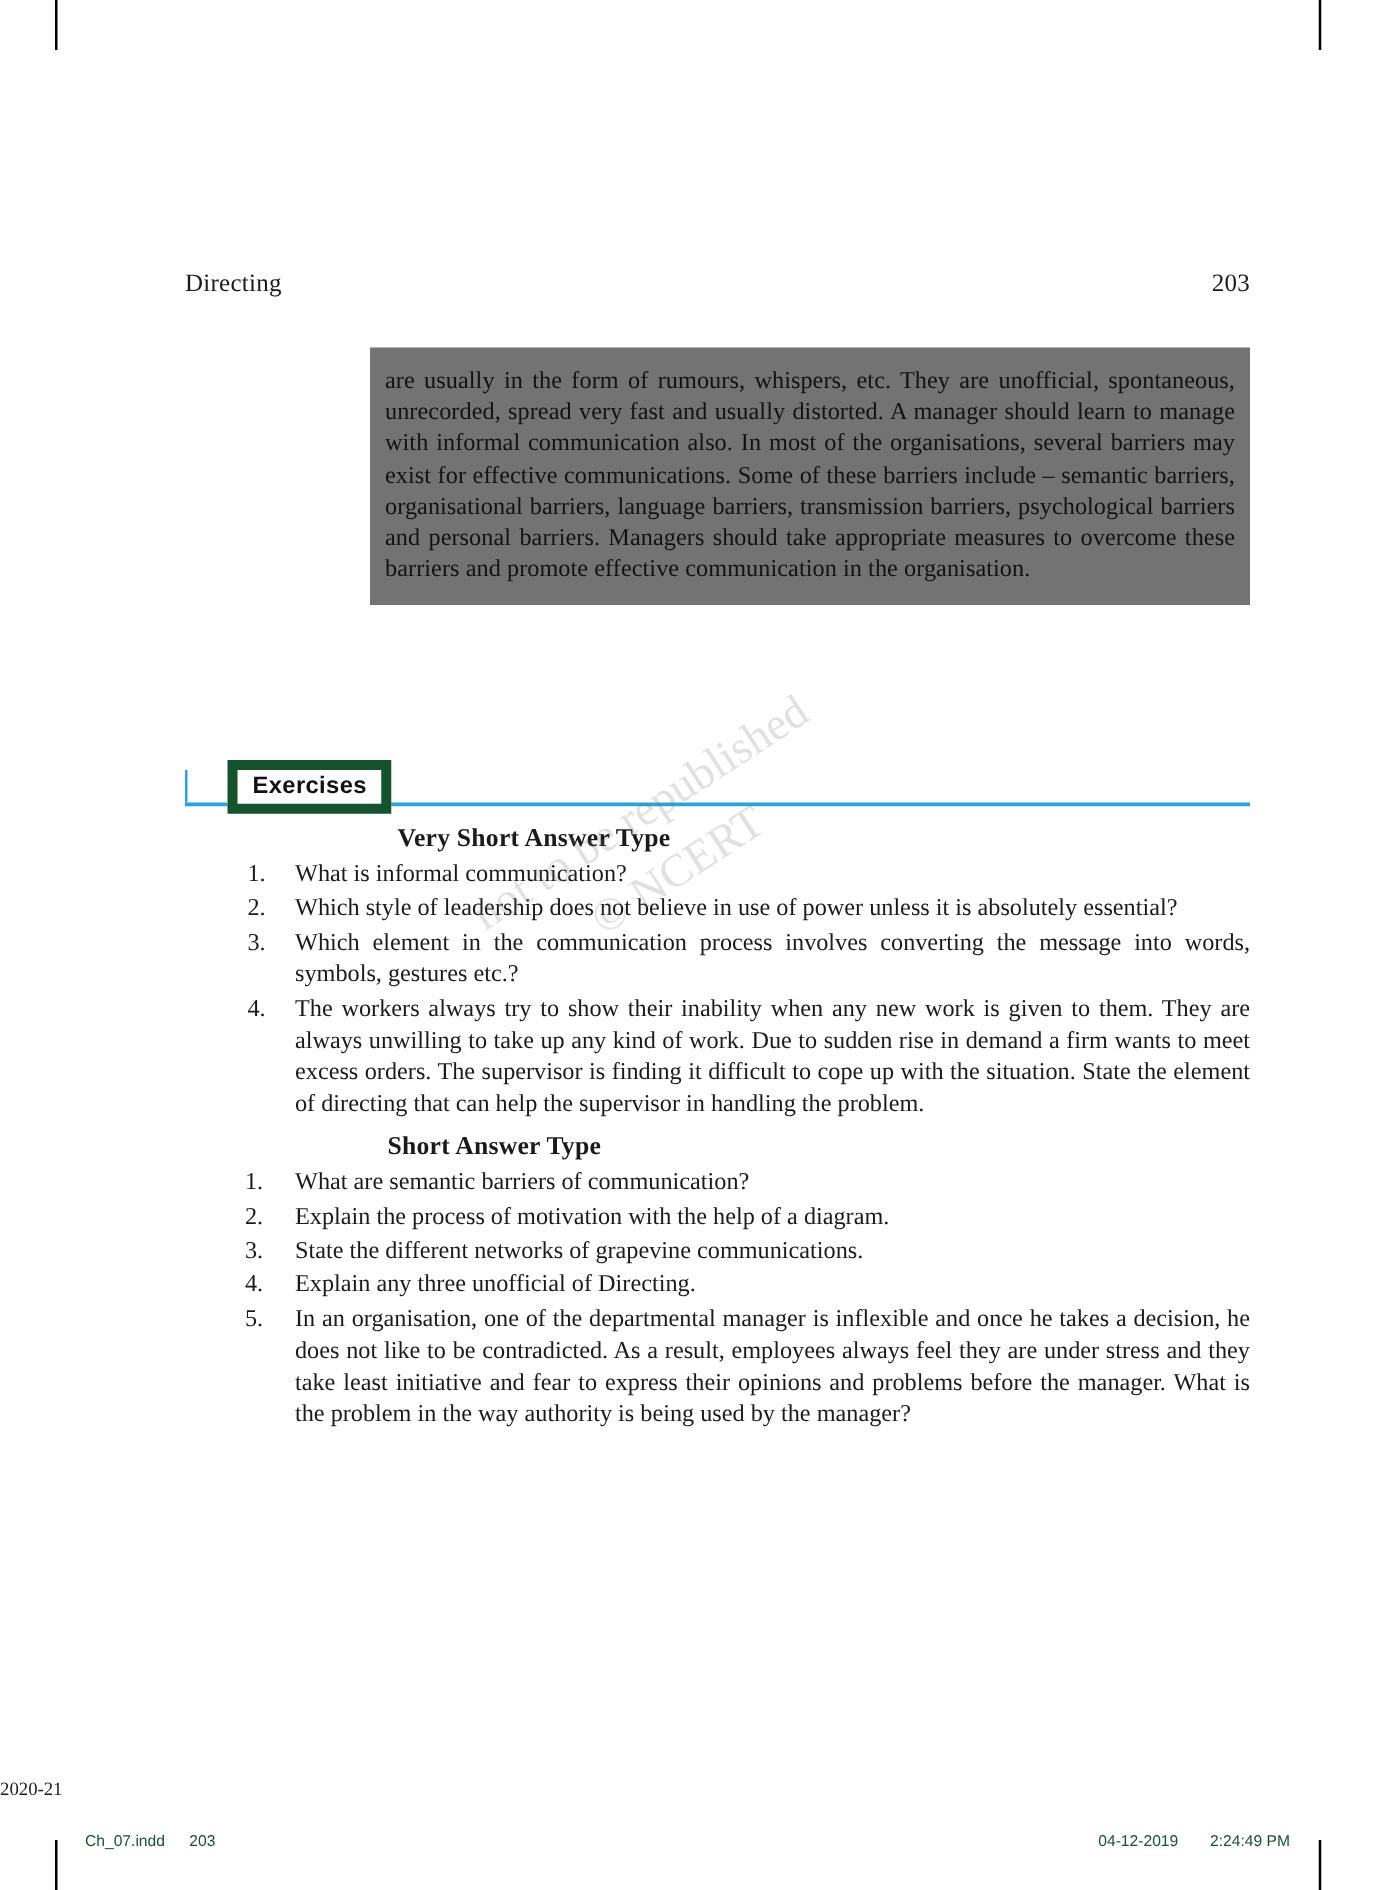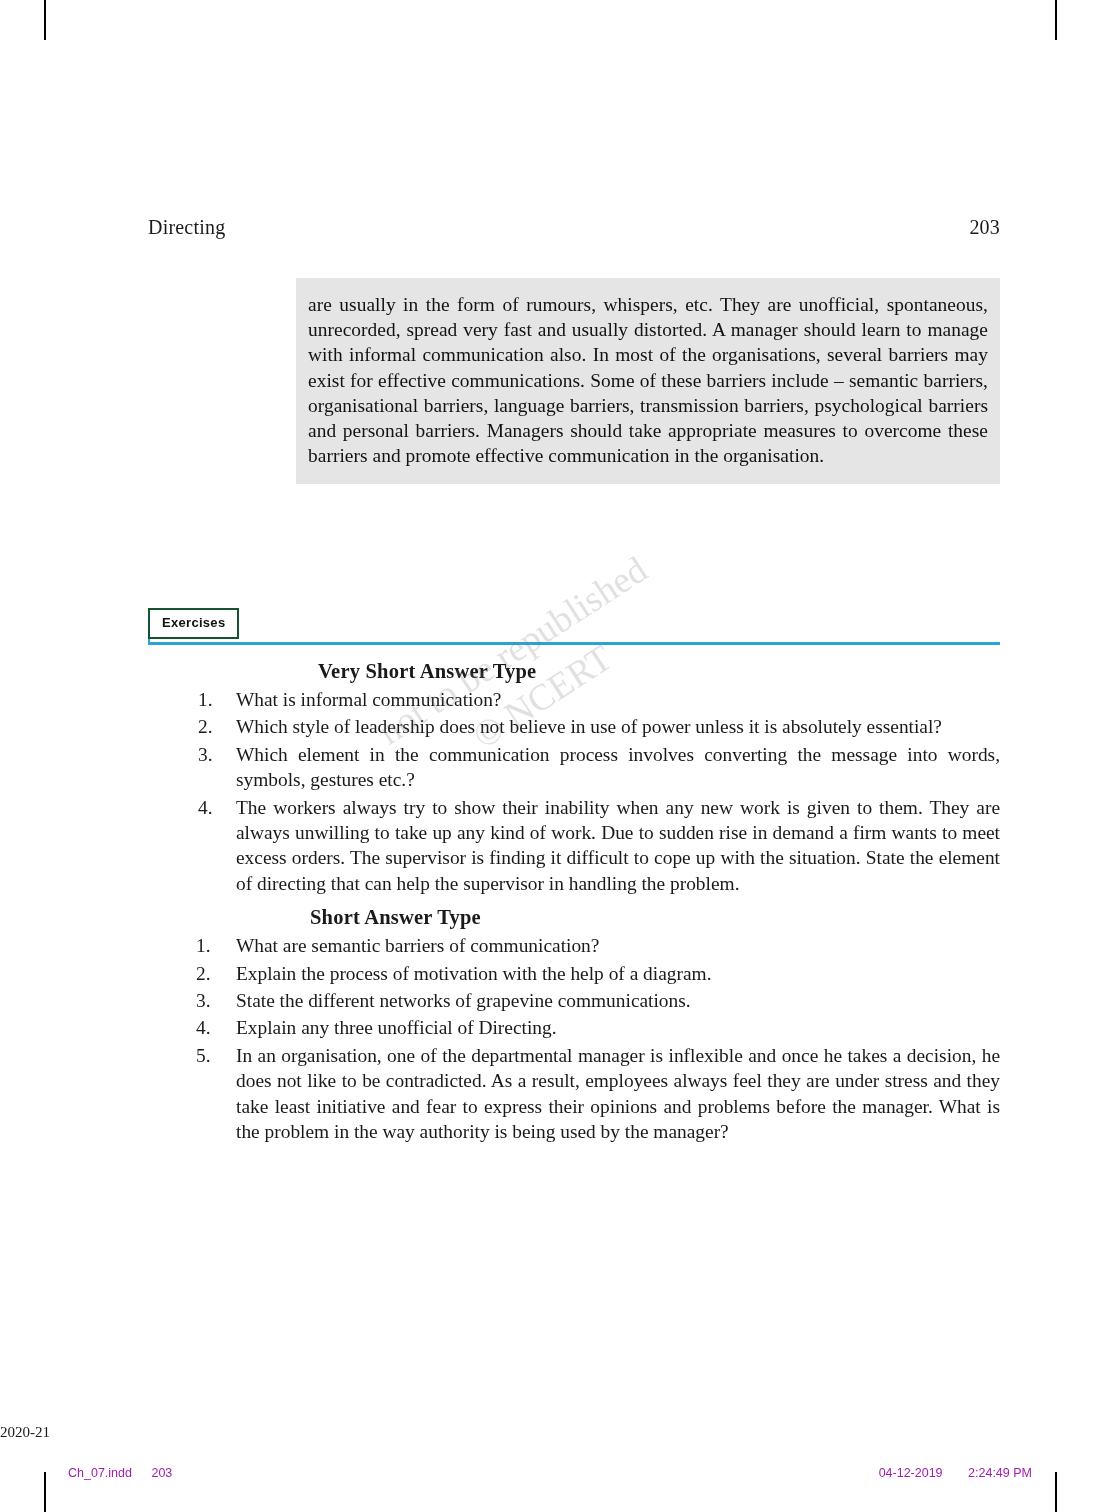--- a/index.html
+++ b/index.html
@@ -48,21 +48,21 @@
   }
   .running-head .rh-title { font-family: "Liberation Serif", serif; }
   .running-head .rh-page { font-family: "Liberation Serif", serif; }
 
   
   .summary-box {
     position: absolute;
     left: 296px;
     top: 278px;
     width: 704px;
-    background: #e5e5e5;
+    background: #737373;
     padding: 14px 12px 16px 12px;
   }
   .summary-box p {
     margin: 0;
     font-size: 19.4px;
     line-height: 25.2px;
     text-align: justify;
     text-align-last: left;
     letter-spacing: 0.05px;
     color: #121212;
@@ -72,28 +72,29 @@
   
   .exercises-wrap {
     position: absolute;
     left: 148px;
     top: 608px;
     width: 852px;
   }
   .exercises-tab {
     position: relative;
     display: inline-block;
-    border: 2px solid #14532d;
+    border: 8px solid #14532d;
     background: #fff;
     padding: 3px 12px 4px 12px;
     font-family: "Liberation Sans", sans-serif;
     font-weight: bold;
-    font-size: 13px;
+    font-size: 19px;
     color: #111;
     letter-spacing: 0.3px;
+    margin-left: 34px;
     line-height: 20px;
   }
   .exercises-rule {
     position: absolute;
     left: 0;
     top: 34px;
     width: 852px;
     height: 2.5px;
     background: #2ba3d6;
   }
@@ -181,21 +182,21 @@
   }
   .footer-bar {
     position: absolute;
     left: 68px;
     top: 1466px;
     width: 964px;
     display: flex;
     justify-content: space-between;
     font-family: "Liberation Sans", sans-serif;
     font-size: 12.5px;
-    color: #a21caf;
+    color: #14532d;
   }
   .footer-bar .fb-left span { margin-right: 16px; }
   .footer-bar .fb-right span { margin-left: 22px; }
 </style>
 </head>
 <body>
 
 <div class="crop-mark cm-tl-v"></div>
 <div class="crop-mark cm-tr-v"></div>
 <div class="crop-mark cm-bl-v"></div>

